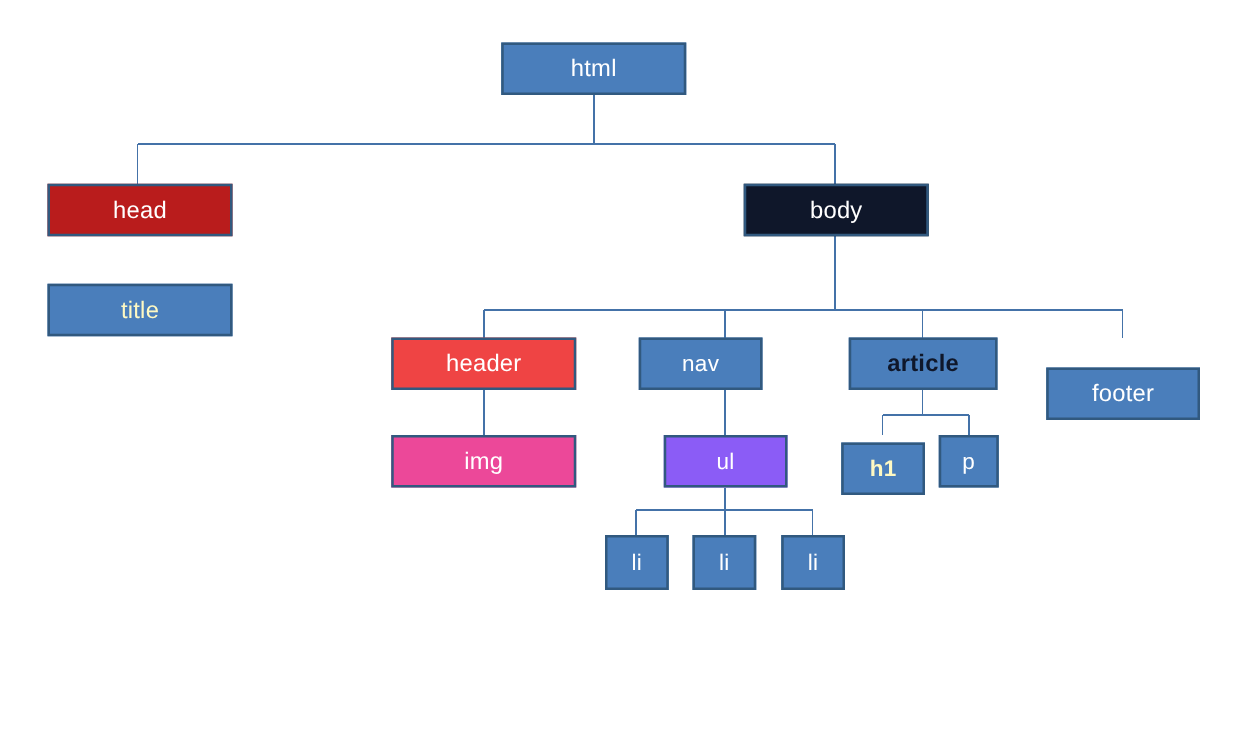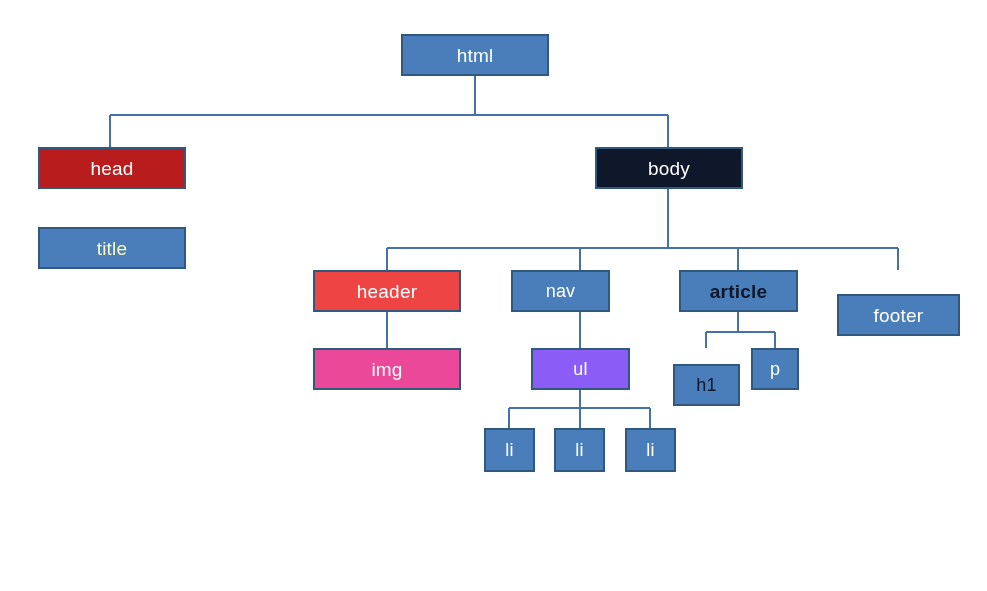--- a/index.html
+++ b/index.html
@@ -87,21 +87,21 @@
       </div>
       <div class="node" style="left: 837px; top: 270px; width: 123px; height: 42px; background: rgb(74, 126, 187); border-color: rgb(49, 89, 127); color: rgb(255, 255, 255); margin-top: 24px;">
         <span>footer</span>
       </div>
       <div class="node" style="left: 313px; top: 348px; width: 148px; height: 42px; background: #ec4899; border-color: rgb(49, 89, 127); color: rgb(255, 255, 255);">
         <span>img</span>
       </div>
       <div class="node small" style="left: 531px; top: 348px; width: 99px; height: 42px; background: #8b5cf6; border-color: rgb(49, 89, 127); color: rgb(255, 255, 255);">
         <span>ul</span>
       </div>
-      <div class="node small" style="left: 673px; top: 364px; width: 67px; height: 42px; background: rgb(74, 126, 187); border-color: rgb(49, 89, 127); color: #0f172a;">
+      <div class="node small" style="left: 673px; top: 354px; width: 67px; height: 42px; background: rgb(74, 126, 187); border-color: rgb(49, 89, 127); color: #fef9c3; font-weight: bold;">
         <span>h1</span>
       </div>
       <div class="node small" style="left: 751px; top: 348px; width: 48px; height: 42px; background: rgb(74, 126, 187); border-color: rgb(49, 89, 127); color: rgb(255, 255, 255);">
         <span>p</span>
       </div>
       <div class="node small" style="left: 484px; top: 428px; width: 51px; height: 44px; background: rgb(74, 126, 187); border-color: rgb(49, 89, 127); color: rgb(255, 255, 255);">
         <span>li</span>
       </div>
       <div class="node small" style="left: 554px; top: 428px; width: 51px; height: 44px; background: rgb(74, 126, 187); border-color: rgb(49, 89, 127); color: rgb(255, 255, 255);">
         <span>li</span>

